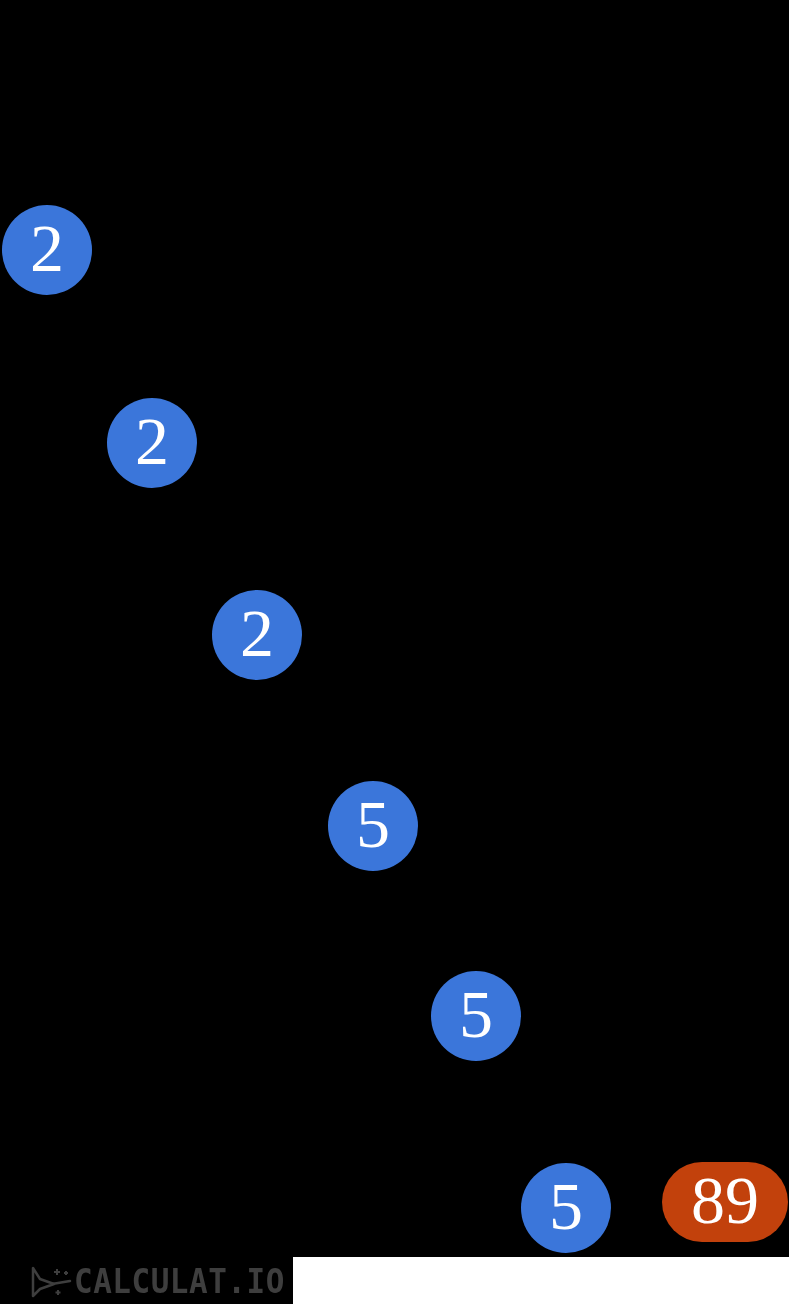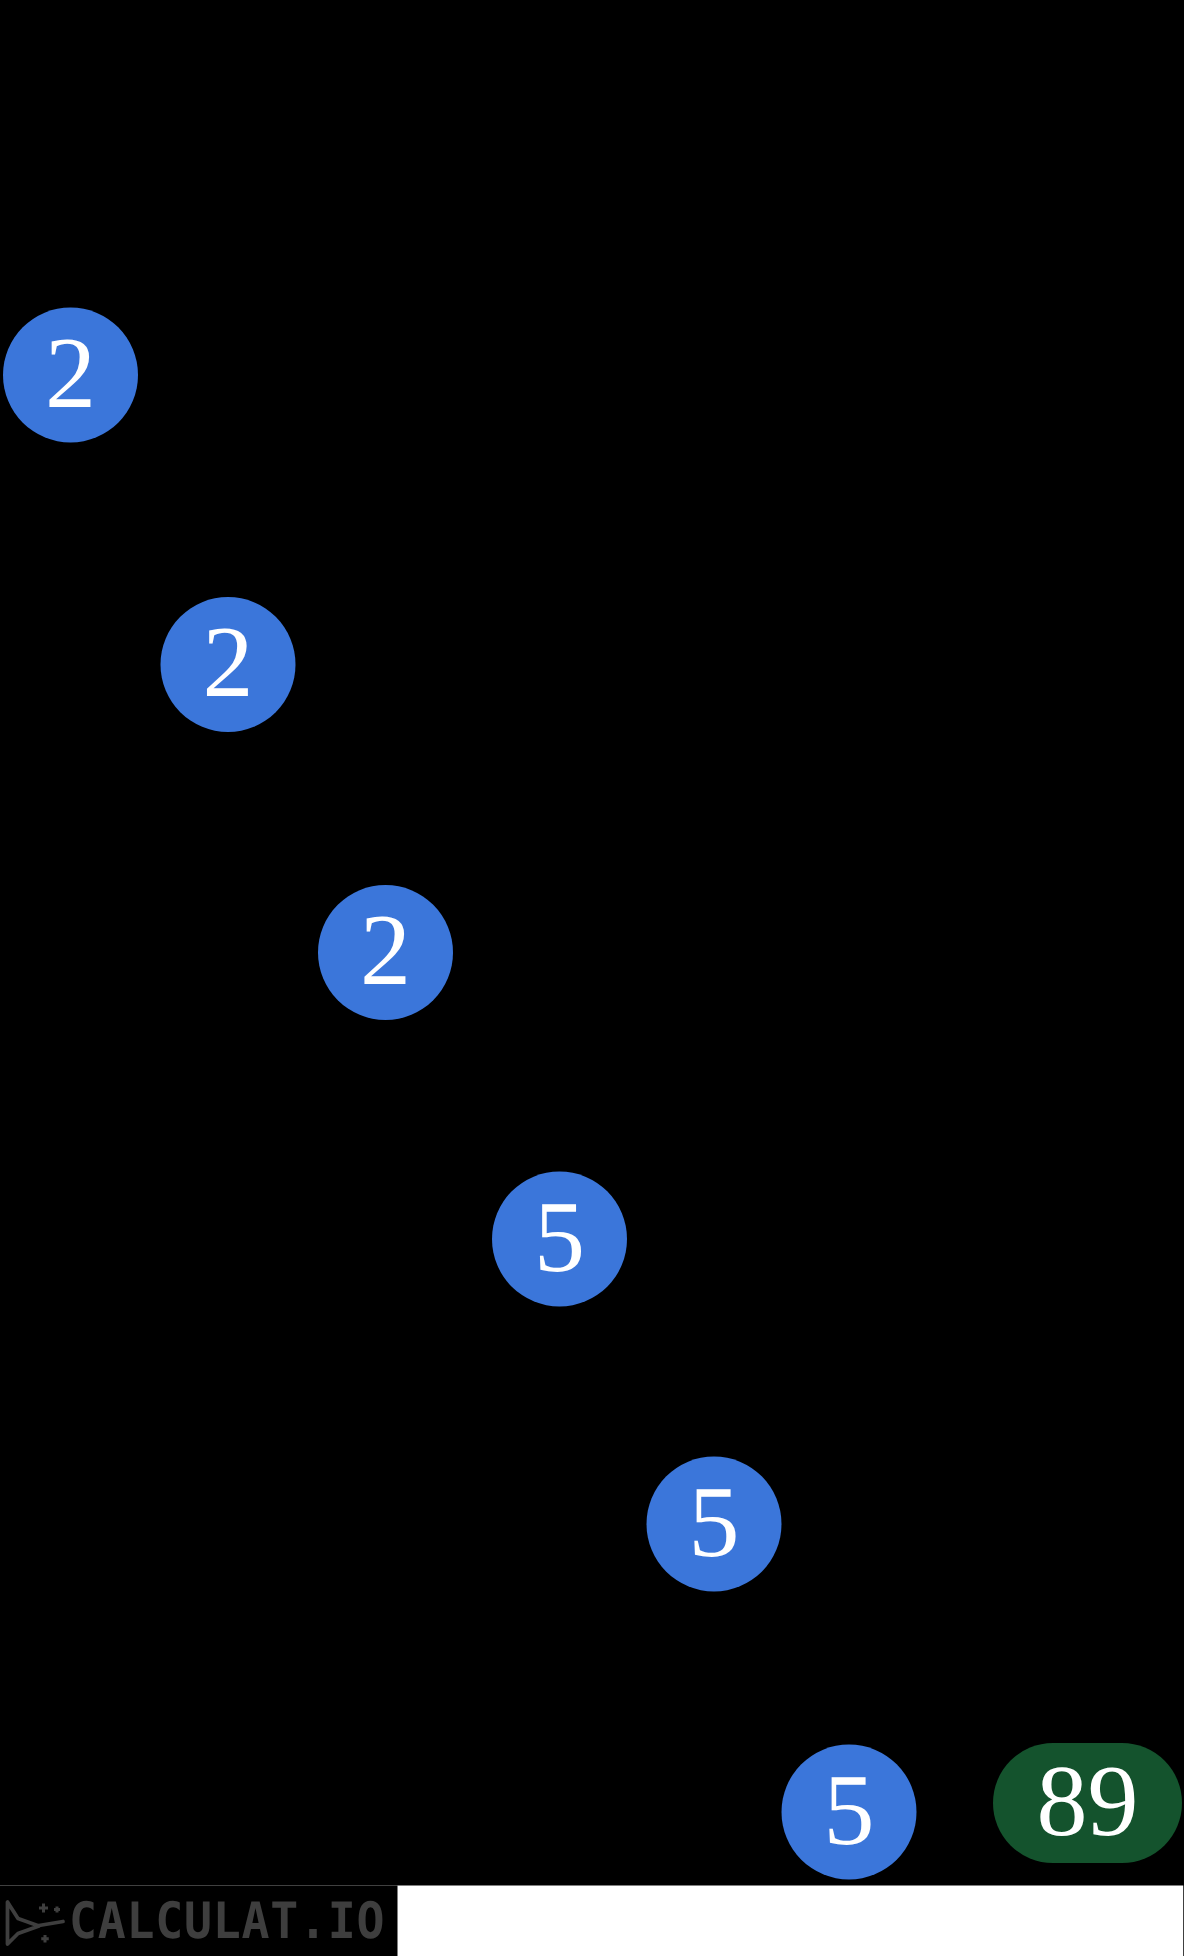--- a/index.html
+++ b/index.html
@@ -84,27 +84,27 @@
       </div>
       <div class="node" style="left: 328px; top: 781px; width: 90px; height: 90px; border-radius: 45px; background: rgb(59, 118, 218); color: rgb(255, 255, 255);">
         <span>5</span>
       </div>
       <div class="node" style="left: 431px; top: 971px; width: 90px; height: 90px; border-radius: 45px; background: rgb(59, 118, 218); color: rgb(255, 255, 255);">
         <span>5</span>
       </div>
       <div class="node" style="left: 521px; top: 1163px; width: 90px; height: 90px; border-radius: 45px; background: rgb(59, 118, 218); color: rgb(255, 255, 255);">
         <span>5</span>
       </div>
-      <div class="node" style="left: 662px; top: 1162px; width: 126px; height: 80px; border-radius: 46px; background: #14532d; color: rgb(255, 255, 255);">
+      <div class="node" style="left: 662px; top: 1162px; width: 126px; height: 80px; border-radius: 46px; background: #c2410c; color: rgb(255, 255, 255);">
         <span>89</span>
       </div>
     </div>
 
   <div class="bottom-strip" style="background: rgb(255, 255, 255);">
-    <div class="logo-box" style="background: rgb(0, 0, 0);">
+    <div class="logo-box" style="background: rgb(0, 0, 0); padding-left: 28px;">
       <svg class="logo-icon" viewBox="0 0 44 38" fill="none" xmlns="http://www.w3.org/2000/svg">
 
         <path d="M3 6 L3 34 L10 27 L24 22 L10 17 Z" stroke="#3e3e3e" stroke-width="2.5" fill="none" stroke-linejoin="round"></path>
         <path d="M22 22 L40 19" stroke="#3e3e3e" stroke-width="2.5" stroke-linecap="round"></path>
 
         <path d="M27 7 v6 M24 10 h6" stroke="#3e3e3e" stroke-width="2"></path>
         <path d="M36 9 v4 M34 11 h4" stroke="#3e3e3e" stroke-width="2"></path>
         <path d="M28 28 v5 M25.5 30.5 h5" stroke="#3e3e3e" stroke-width="2"></path>
       </svg>
       <span class="logo-text" style="color: rgb(62, 62, 62);">CALCULAT.IO</span>

